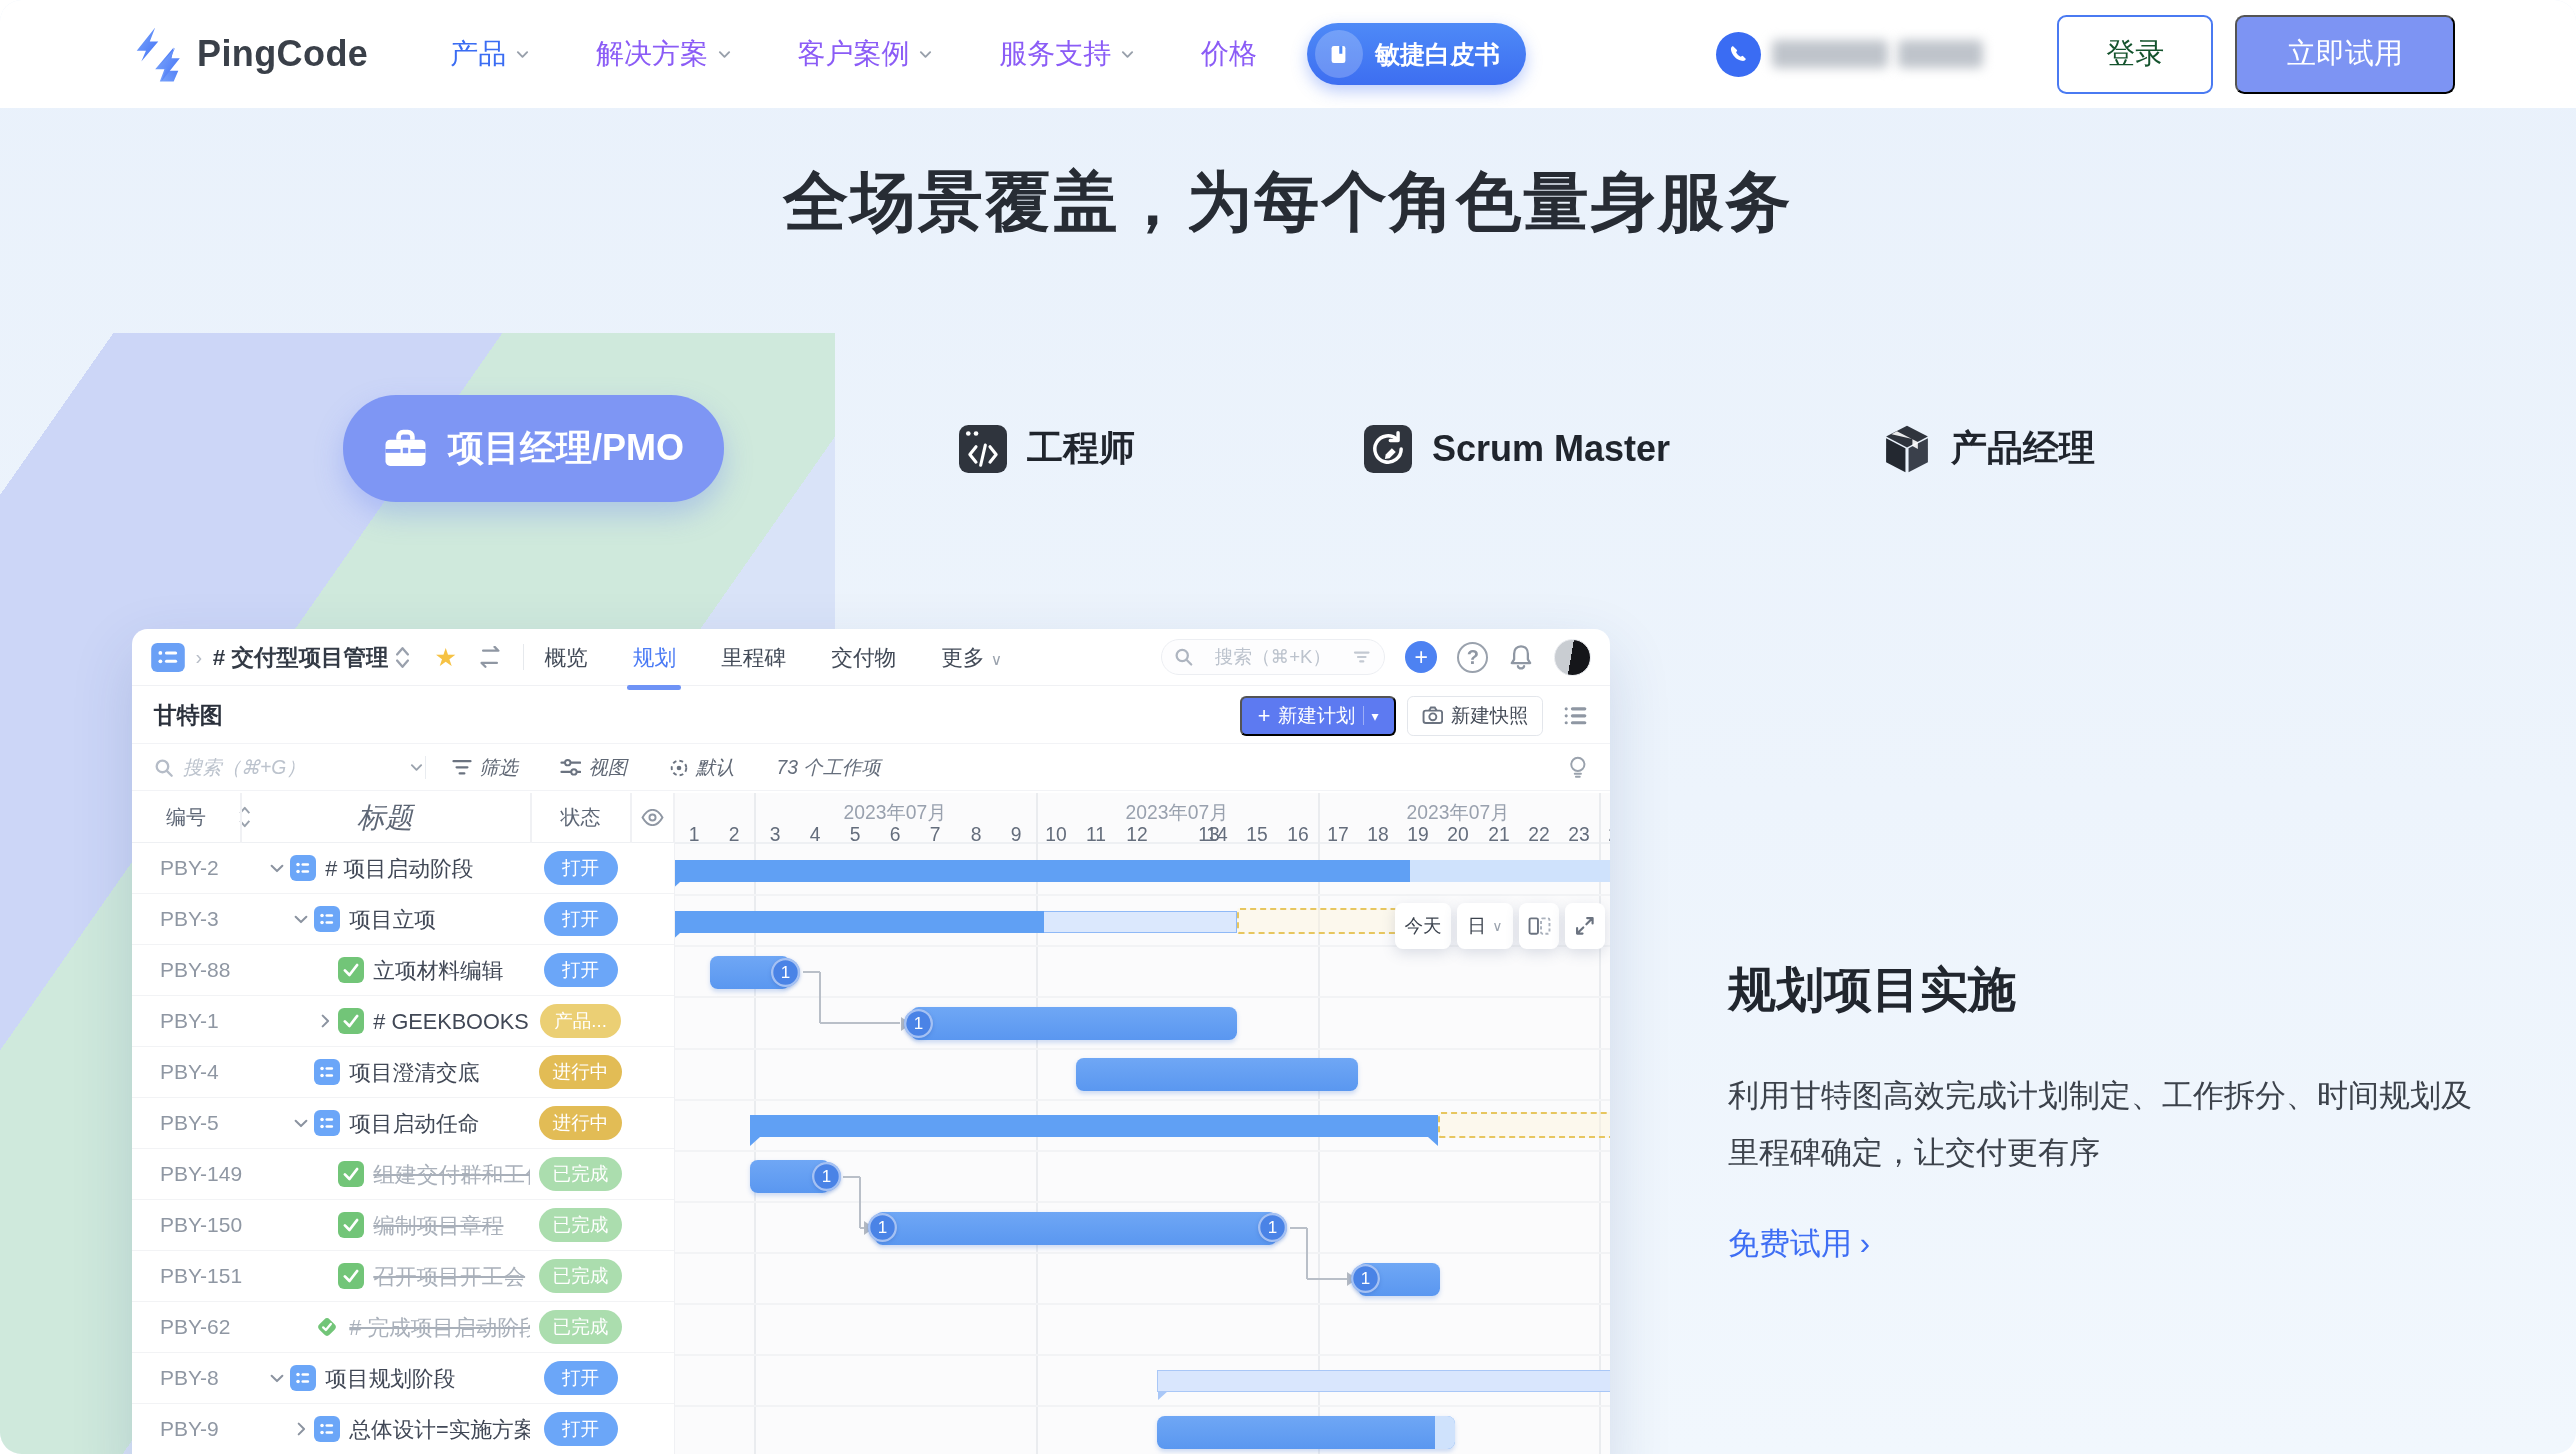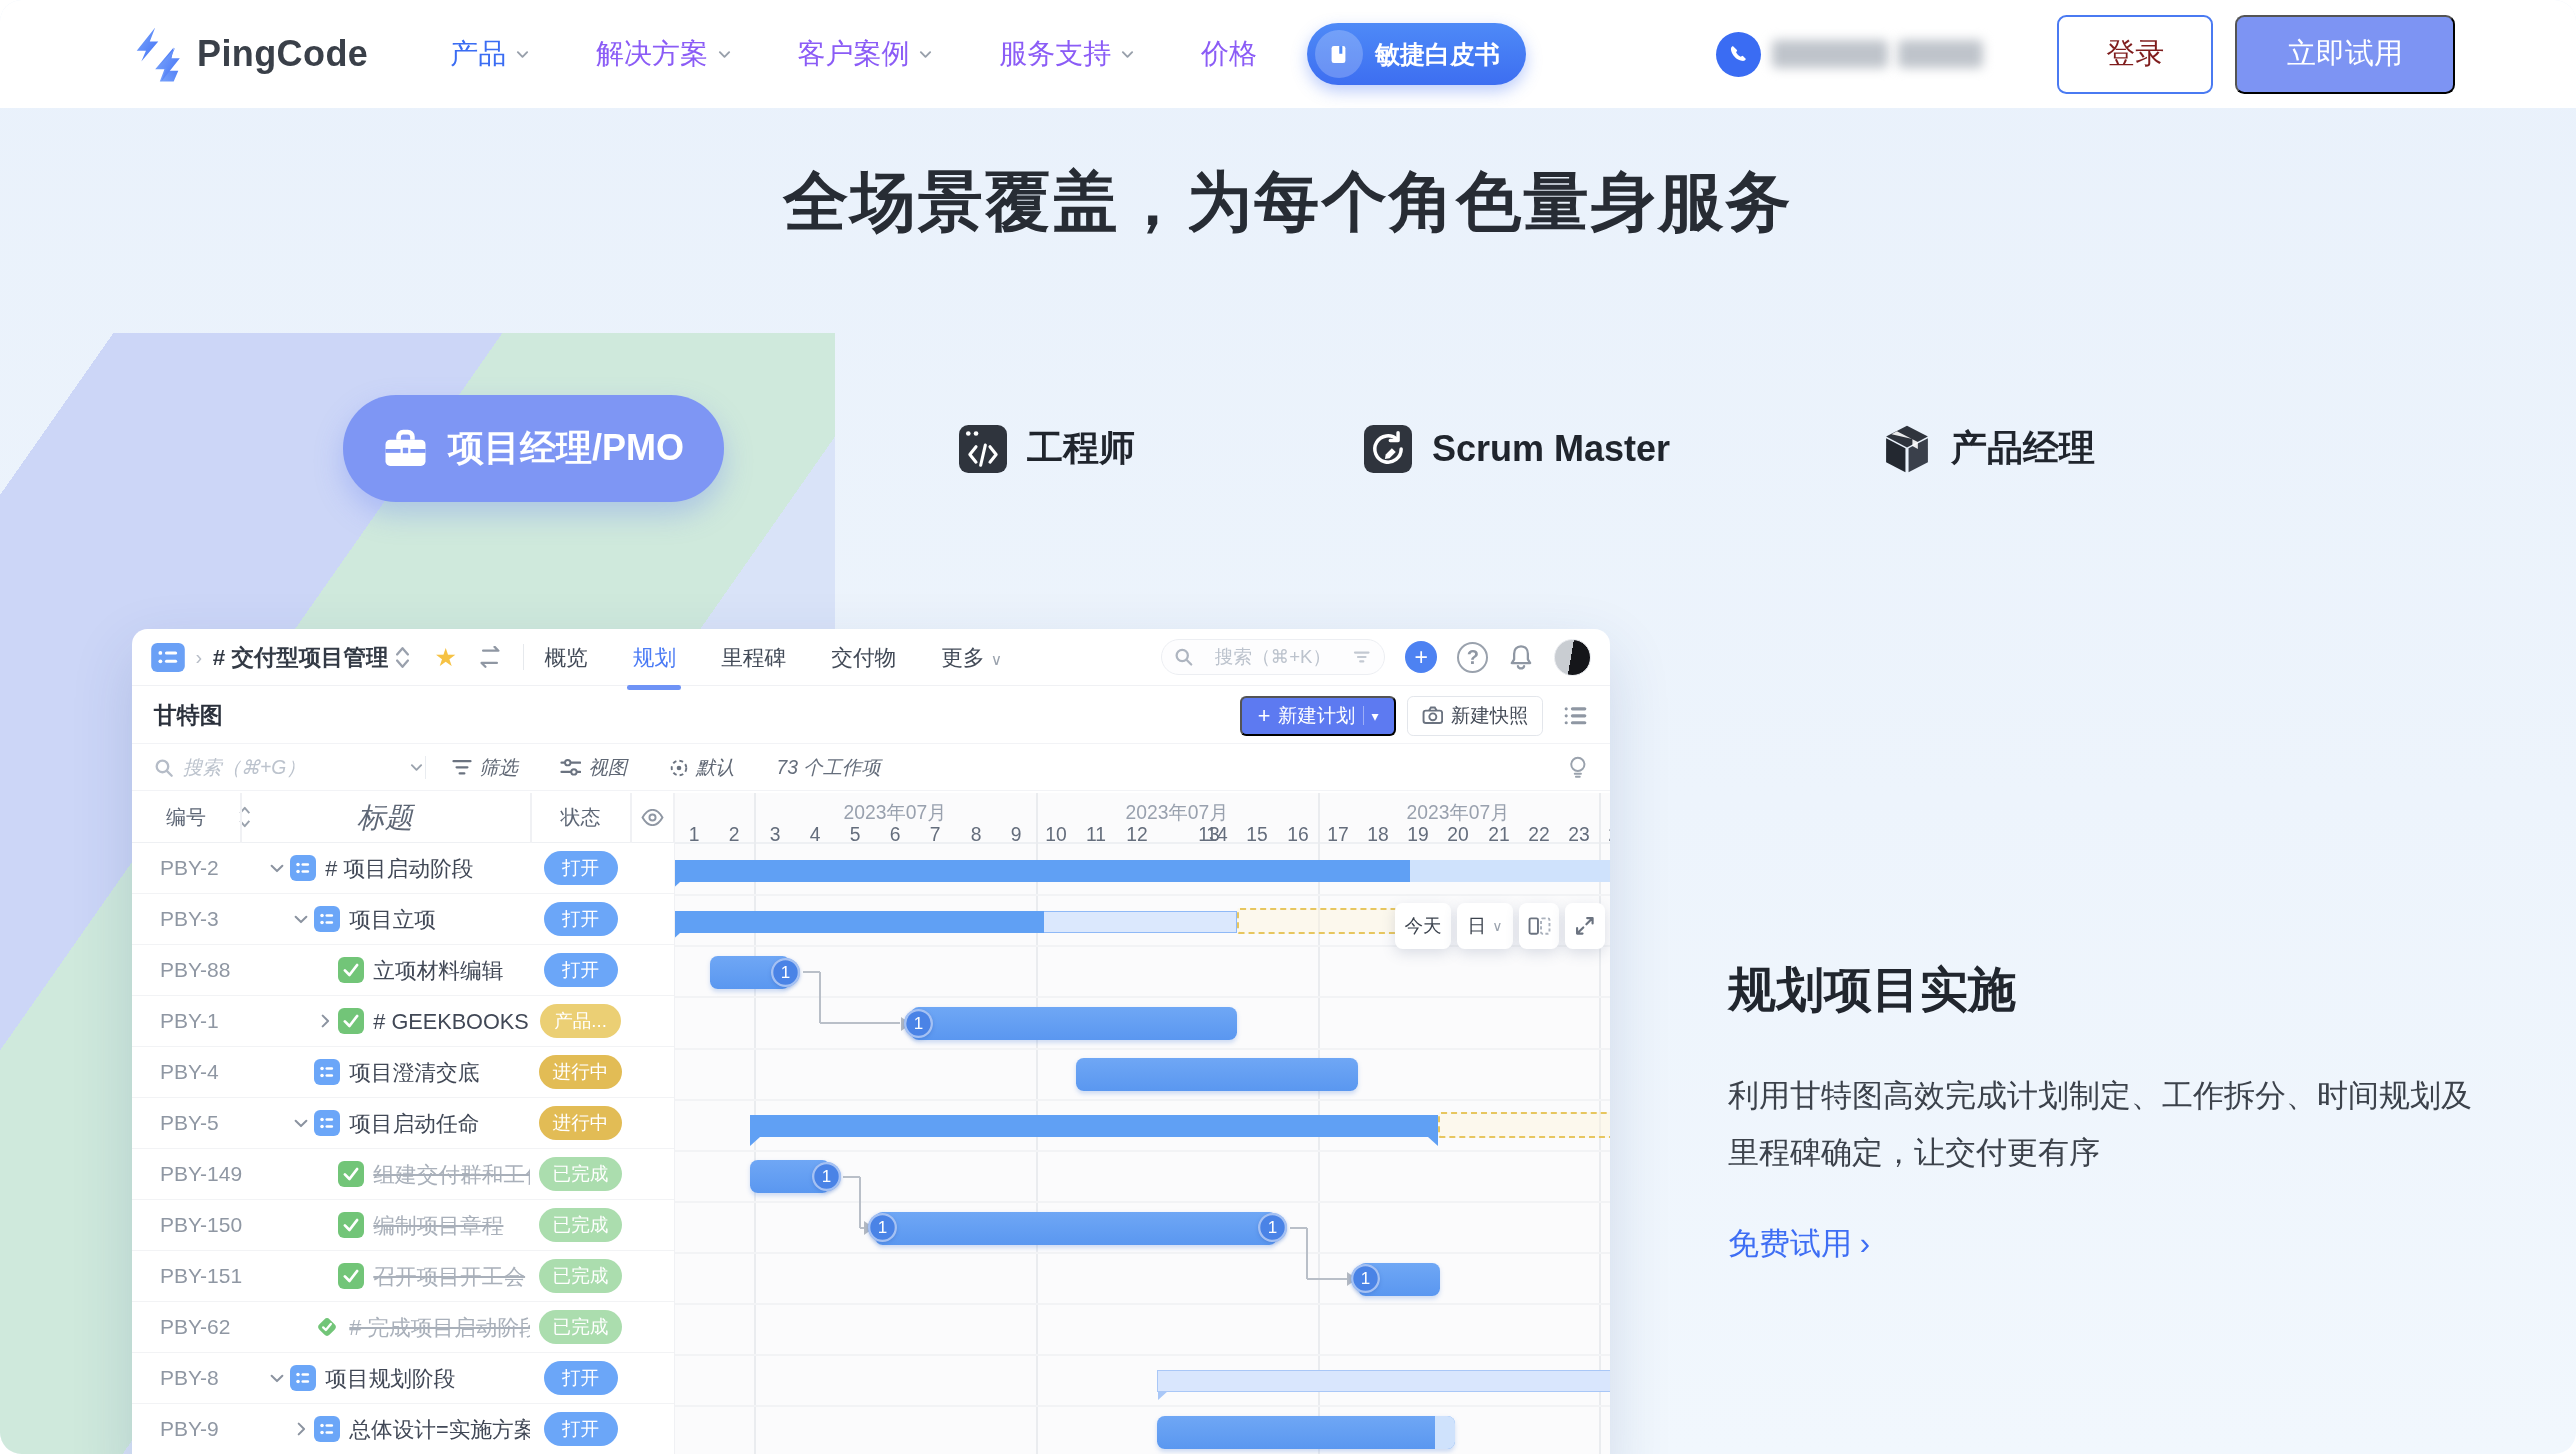--- a/index.html
+++ b/index.html
@@ -22,21 +22,21 @@
   .nav-item.active { color:#3a6cf3; }
   .wp-badge { margin-left:50px; display:flex; align-items:center; gap:12.4px; height:62px; padding:0 26px 0 7.7px;
               border-radius:31px; background:linear-gradient(180deg,#4e8af7,#3d6ef1); box-shadow:0 6.2px 15.5px rgba(61,110,241,.35); cursor:pointer; }
   .wp-circle { width:48px; height:48px; border-radius:50%; background:rgba(255,255,255,.22); display:flex; align-items:center; justify-content:center; }
   .wp-label { color:#fff; font-size:25px; font-weight:600; }
   .nav-right { margin-left:auto; display:flex; align-items:center; }
   .phone { display:flex; align-items:center; gap:10.8px; margin-right:74px; }
   .phone-circle { width:45px; height:45px; border-radius:50%; background:#3a6cf3; display:flex; align-items:center; justify-content:center; }
   .blur-chip { height:28px; border-radius:4.6px; background:#bfc4cb; filter:blur(5.4px); }
   .btn-login { width:156px; height:79px; border-radius:9.3px; border:2.3px solid #4a7af2; background:#fff;
-               color:#7f1d1d; font-size:29px; display:flex; align-items:center; justify-content:center; cursor:pointer; margin-right:21.7px; }
+               color:#14532d; font-size:29px; display:flex; align-items:center; justify-content:center; cursor:pointer; margin-right:21.7px; }
   .btn-try { width:220px; height:79px; border-radius:9.3px; background:#7d94f3; color:#fff; font-size:29px;
              display:flex; align-items:center; justify-content:center; cursor:pointer; }
 
   
   .hero-title { position:absolute; left:0; top:158px; width:2576px; text-align:center; z-index:1;
                 font-size:65px; font-weight:800; color:#272c34; letter-spacing:2.3px; }
 
   
   .role-tabs { position:absolute; left:0; top:395px; width:2576px; height:107px; z-index:1; }
   .role-tab { position:absolute; top:0; height:107px; display:flex; align-items:center; gap:20px; cursor:pointer; }

